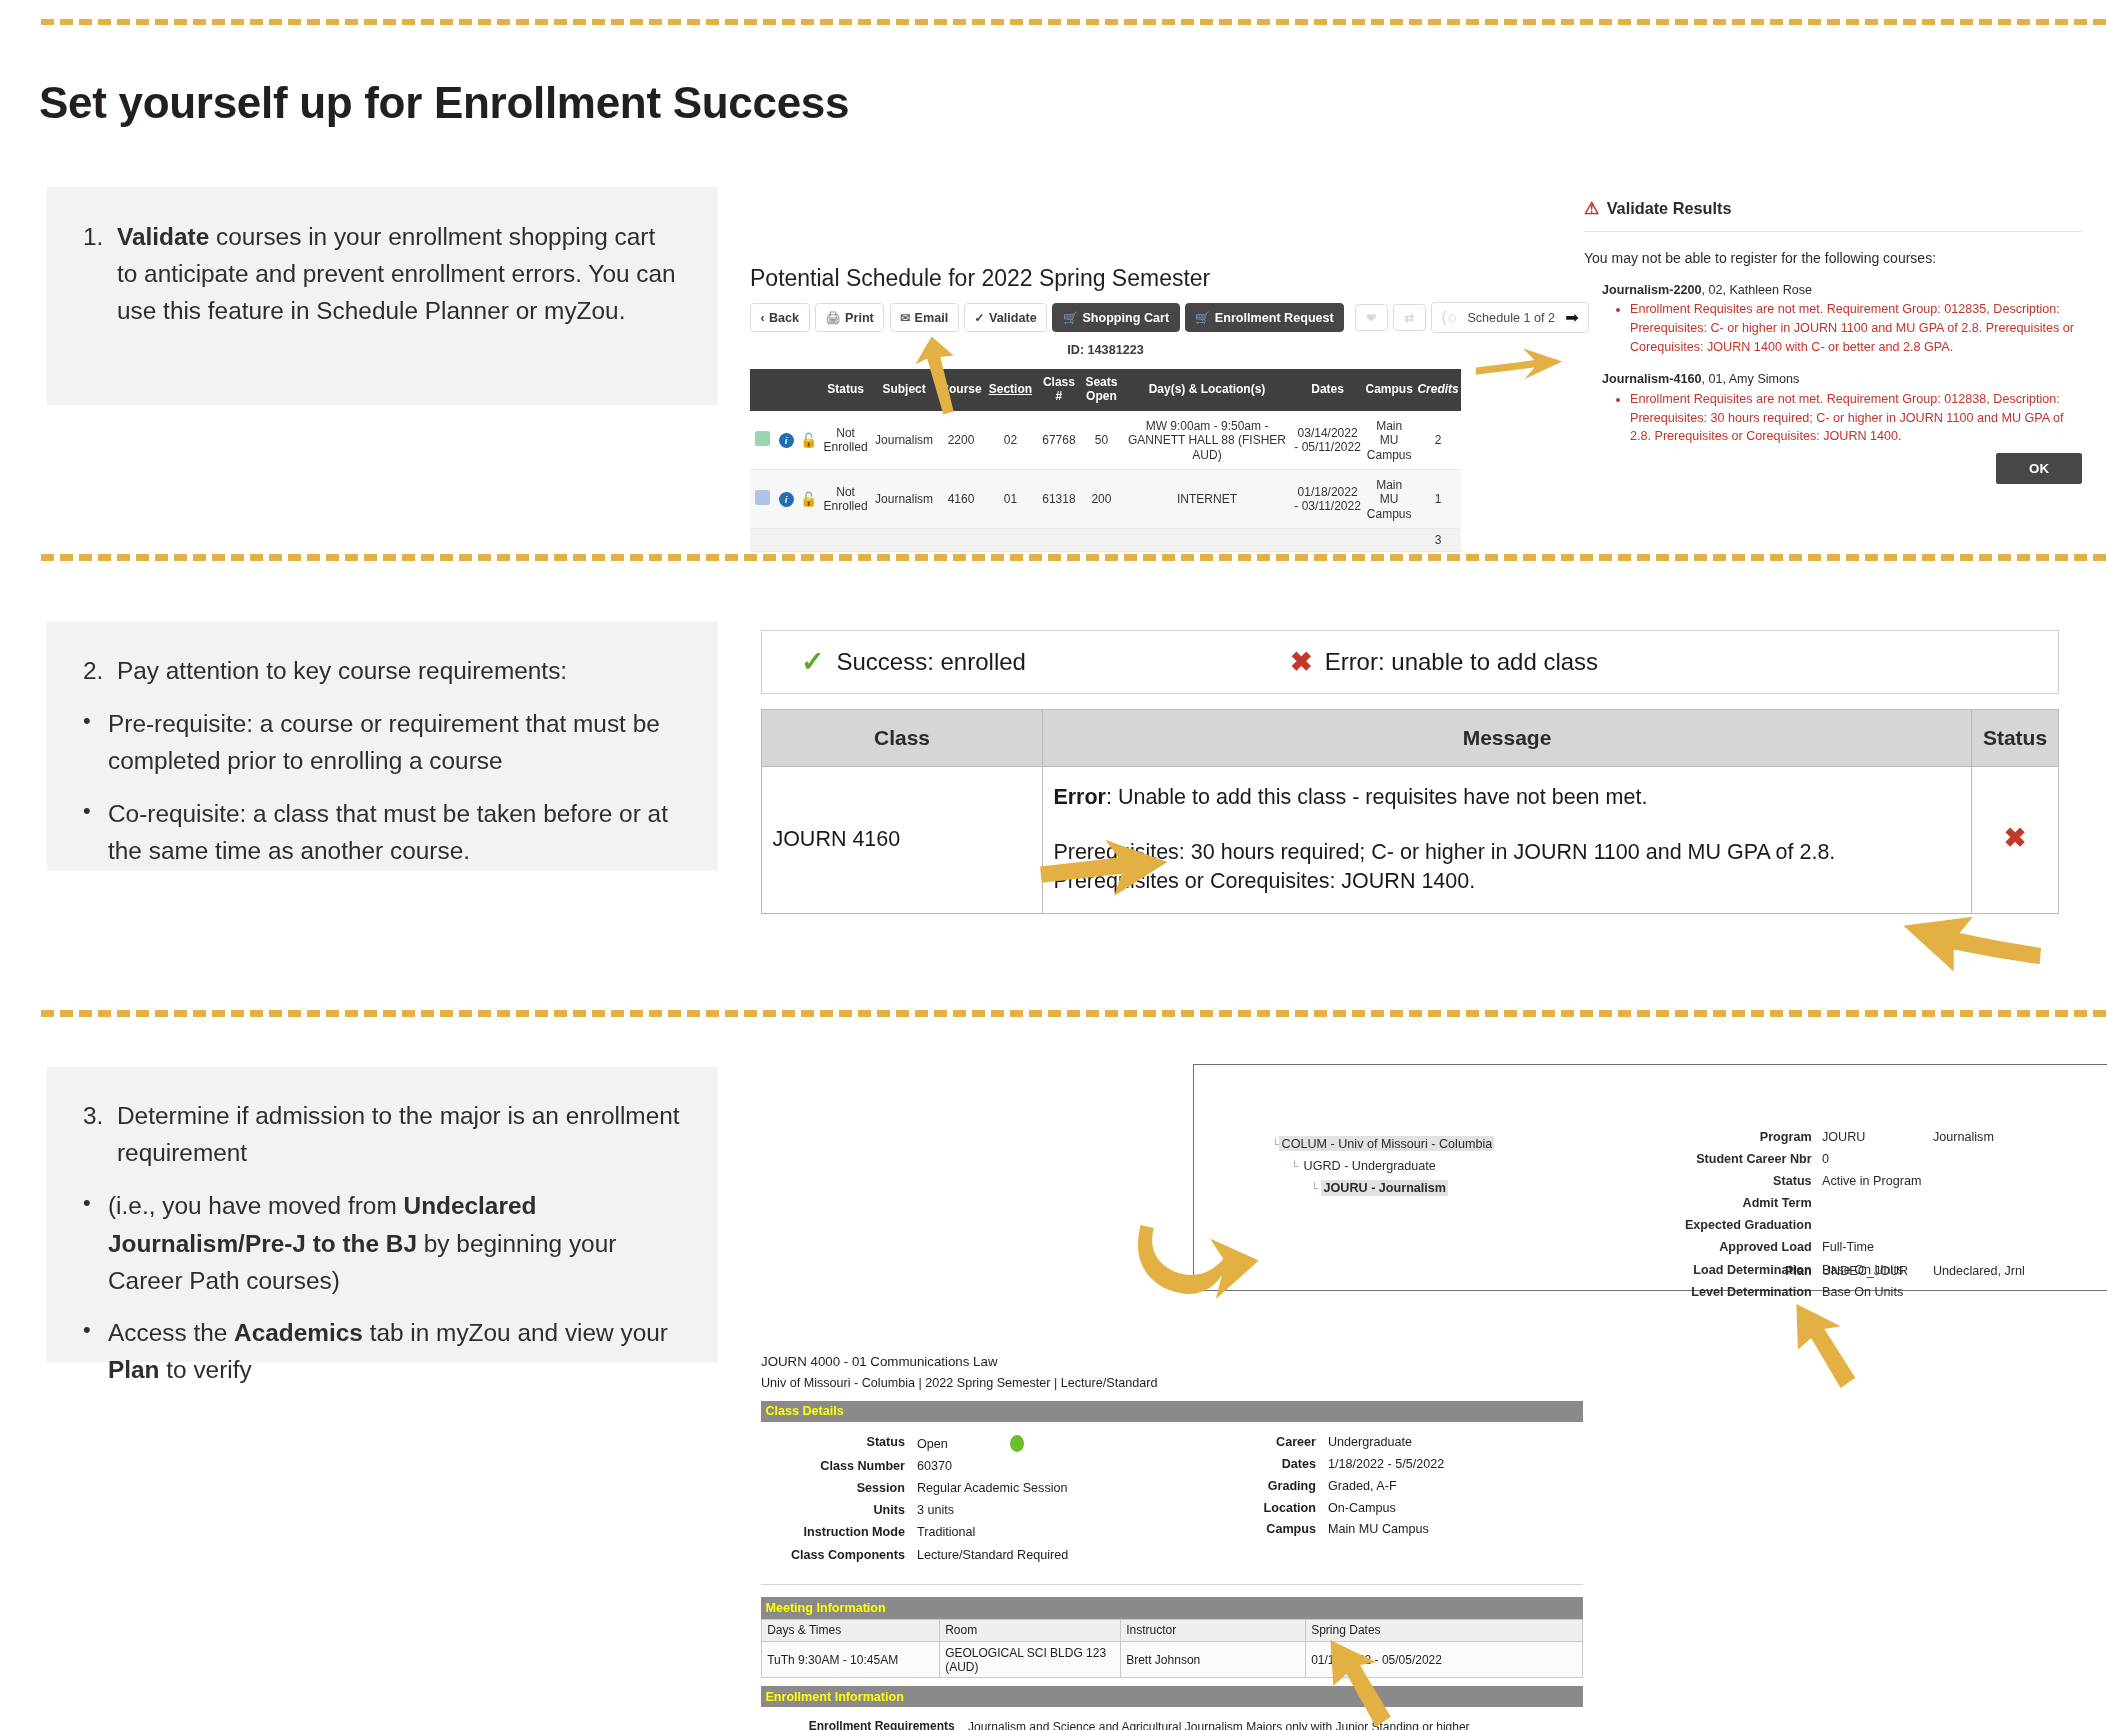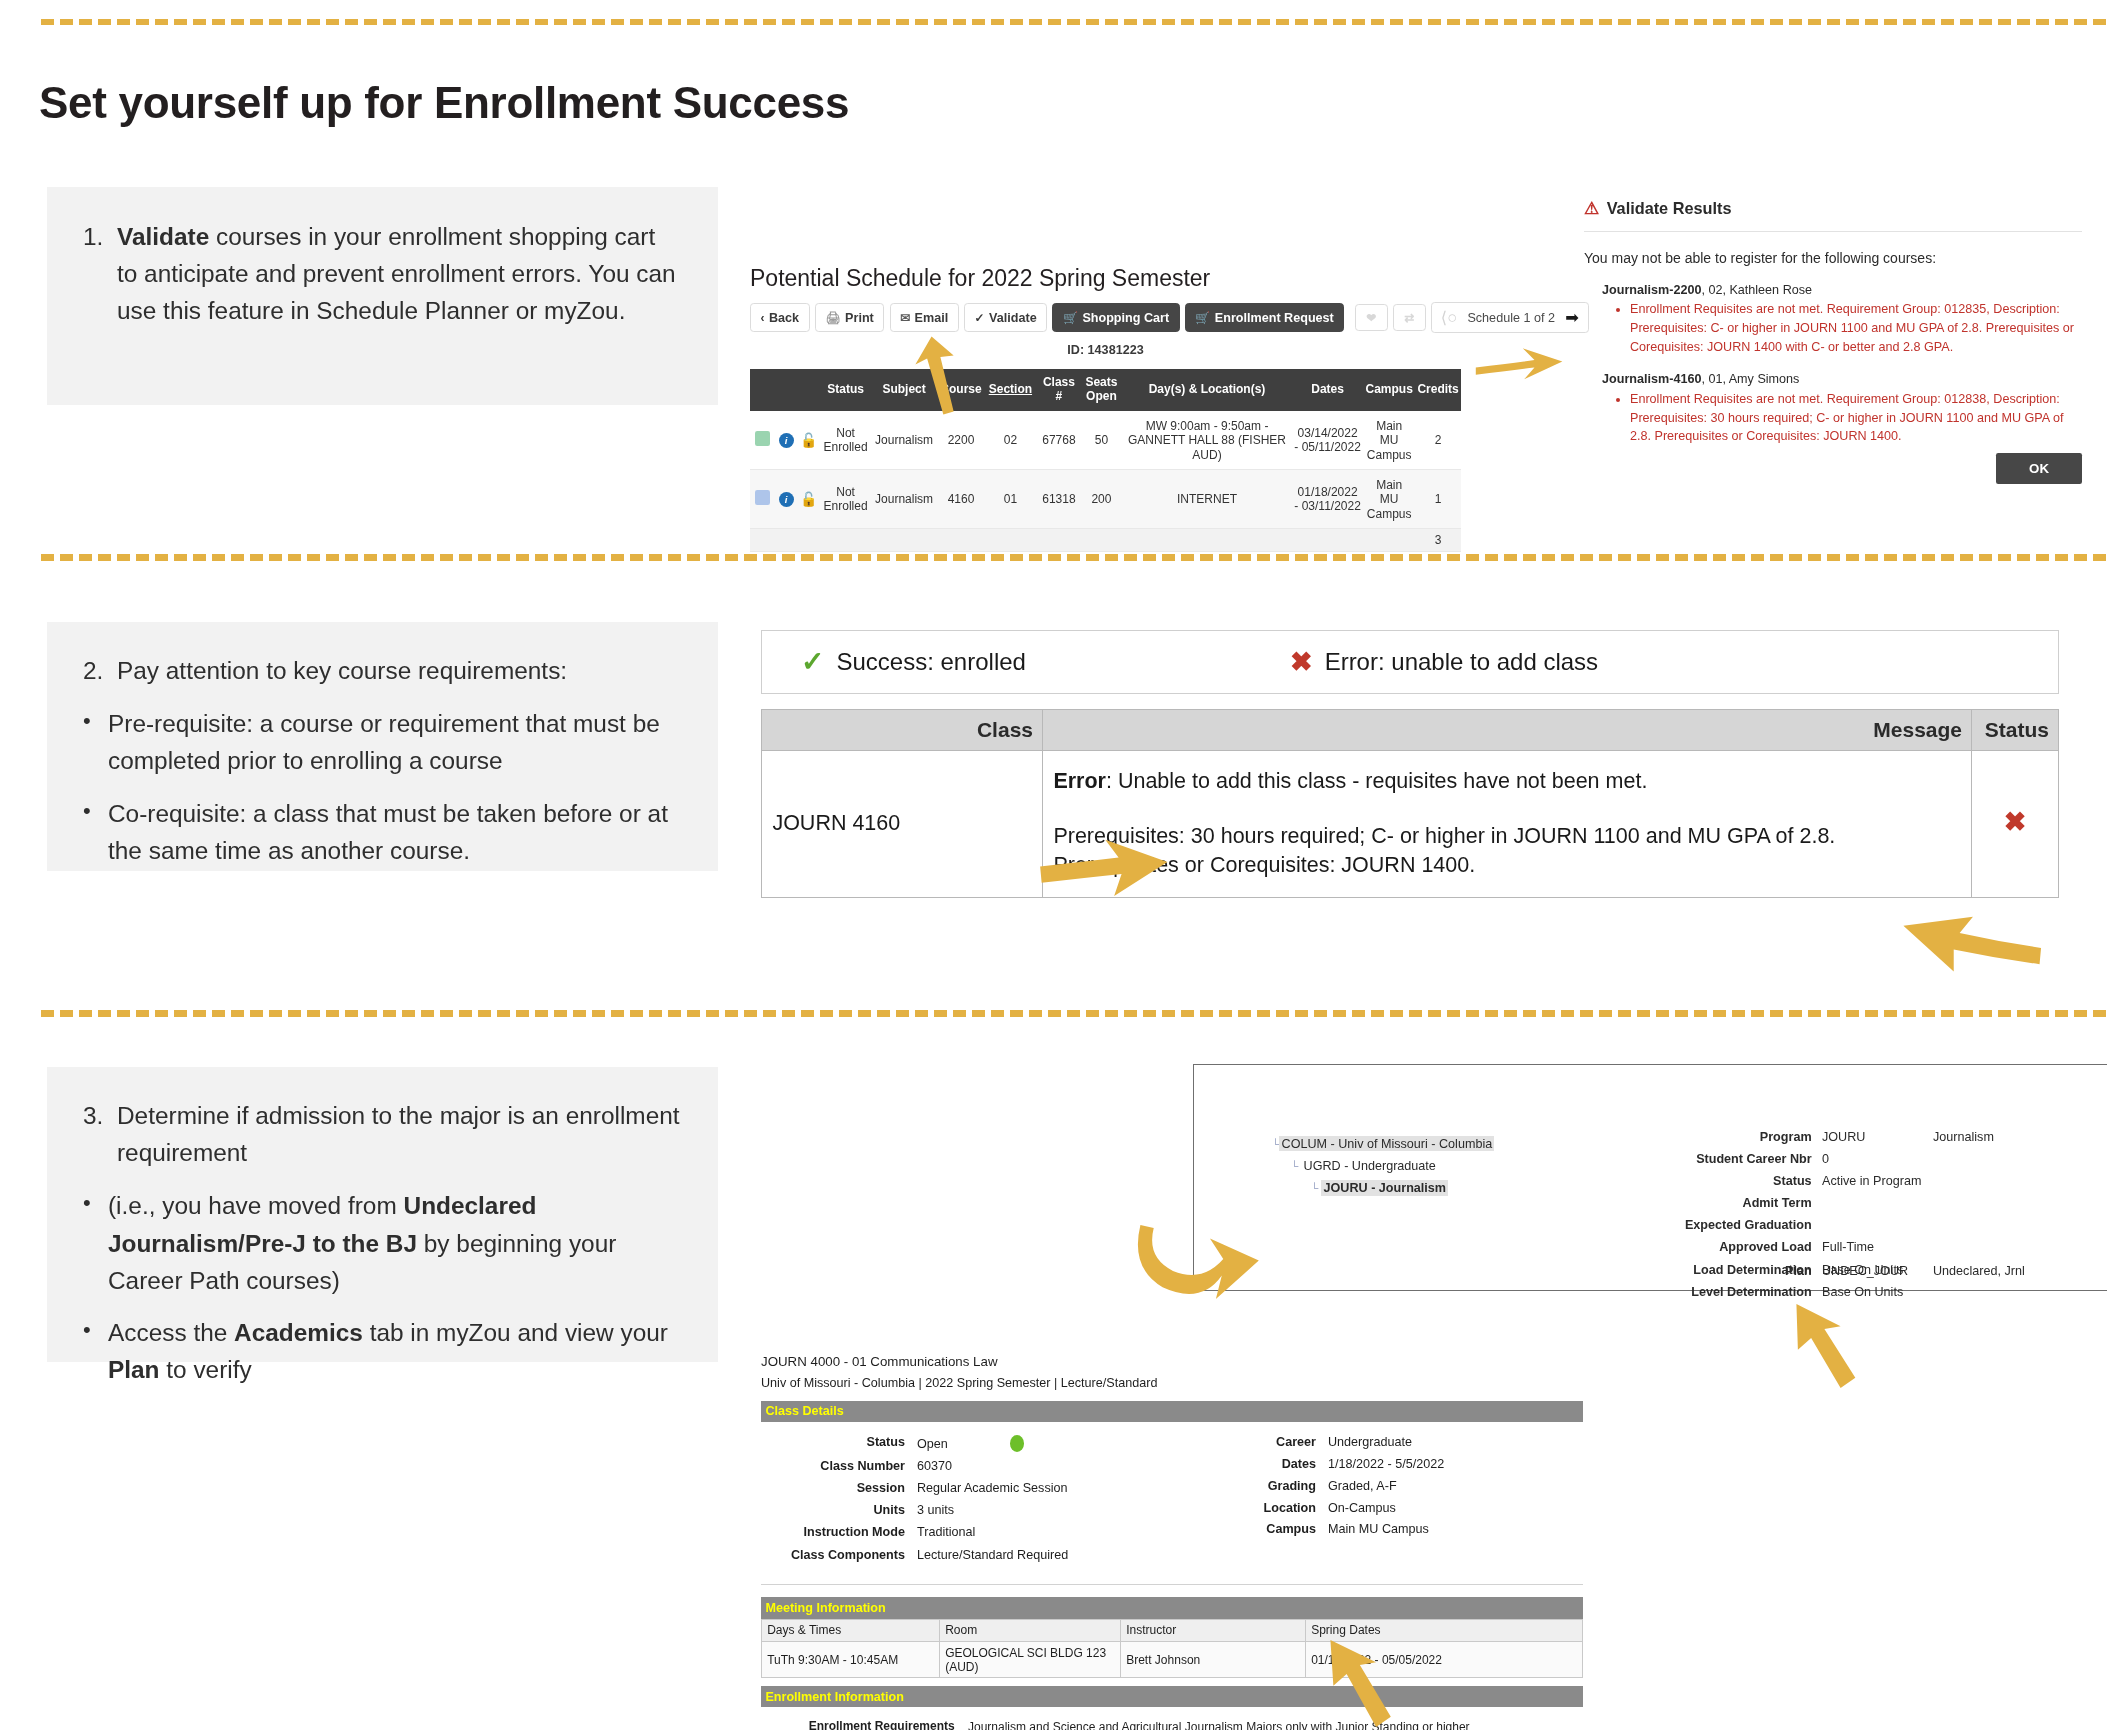--- a/index.html
+++ b/index.html
@@ -124,22 +124,22 @@
   }
   .legend-item { display:flex; align-items:center; gap:12px; font-size:24px; color:#1a1a1a; }
   .lg-check { color:#5ca72f; font-size:28px; line-height:1; font-weight:bold; }
   .lg-x { color:#c0392b; font-size:27px; line-height:1; font-weight:bold; }
 
   .msg-table {
     position:absolute; left:761px; top:709px; width:1298px;
     border:0.7px solid #b8b8b8; border-collapse:collapse; background:#fff;
   }
   .msg-table th {
-    background:#d6d6d6; border:0.7px solid #b8b8b8; text-align:right;
-    font-size:21px; font-weight:700; color:#2b2b2b; padding: 8px 9px;
+    background:#d6d6d6; border:0.7px solid #b8b8b8; text-align:center;
+    font-size:21px; font-weight:700; color:#2b2b2b; padding: 16px 9px;
   }
   .msg-table td {
     border:0.7px solid #b8b8b8; font-size:21.5px; color:#1a1a1a;
     padding: 16.3px 10.4px; vertical-align: middle; line-height:1.37;
   }
   .msg-table td.cls { width: 281px; }
   .msg-table td.status { width: 87px; text-align:center; }
   .msg-err b { font-weight:700; }
   .msg-gap { height: 25px; }
 
@@ -250,21 +250,21 @@
         <th style="width:24px;"></th>
         <th style="width:49px;">Status</th>
         <th style="width:68px;">Subject</th>
         <th style="width:44px;">Course</th>
         <th style="width:53px;text-decoration:underline;">Section</th>
         <th style="width:44px;">Class #</th>
         <th style="width:41px;">Seats Open</th>
         <th style="width:170px;">Day(s) &amp; Location(s)</th>
         <th style="width:71px;">Dates</th>
         <th style="width:52px;">Campus</th>
-        <th style="width:44px;">Credits</th>
+        <th style="width:44px;font-style:italic;">Credits</th>
       </tr>
     </thead>
     <tbody>
       <tr>
         <td><span class="swatch" style="background:#9ad4b0;"></span></td>
         <td><span class="info-i">i</span></td>
         <td><span class="lock">🔓</span></td>
         <td>Not Enrolled</td>
         <td>Journalism</td>
         <td>2200</td>

